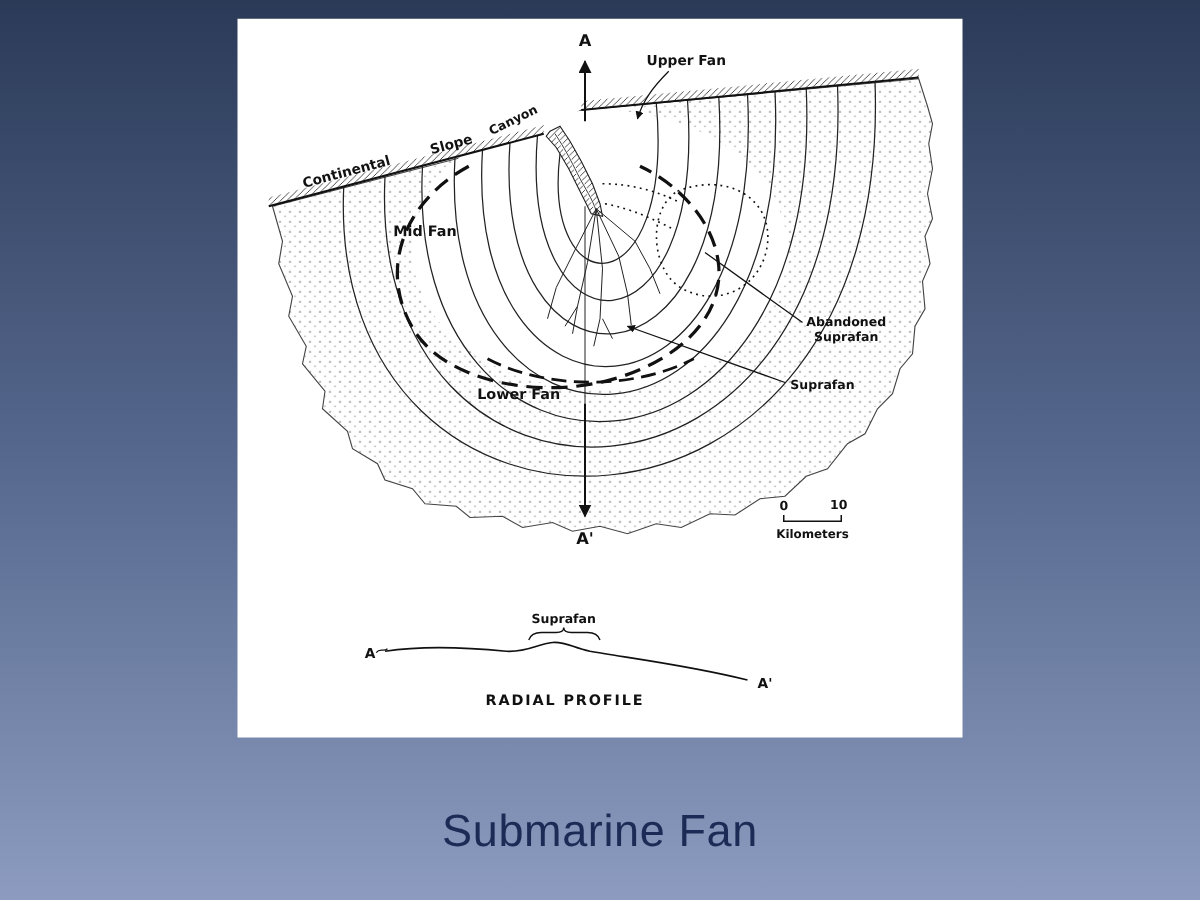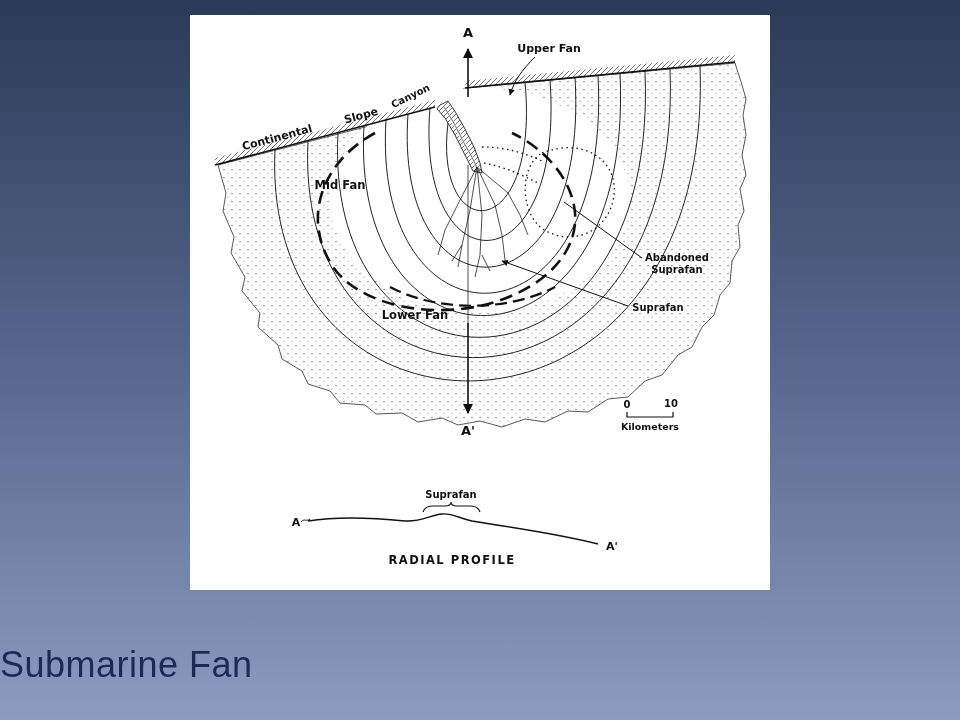--- a/index.html
+++ b/index.html
@@ -9,20 +9,21 @@
     background:linear-gradient(180deg,#2b3a57 0%,#55678d 50%,#8c9bbf 100%);
     overflow:hidden;
     font-family:"Liberation Sans",sans-serif;
   }
   .panel{
     position:absolute;left:190px;top:15px;width:580px;height:575px;
     background:#ffffff;
   }
   .caption{
     position:absolute;top:644px;left:0;width:100%;
+    text-align:center;
     font-family:"Liberation Sans",sans-serif;
     font-size:36px;
     color:#1c2b55;
     letter-spacing:0.5px;
   }
   svg text{
     font-family:"DejaVu Sans","Liberation Sans",sans-serif;
     font-weight:bold;
     fill:#111;
   }

